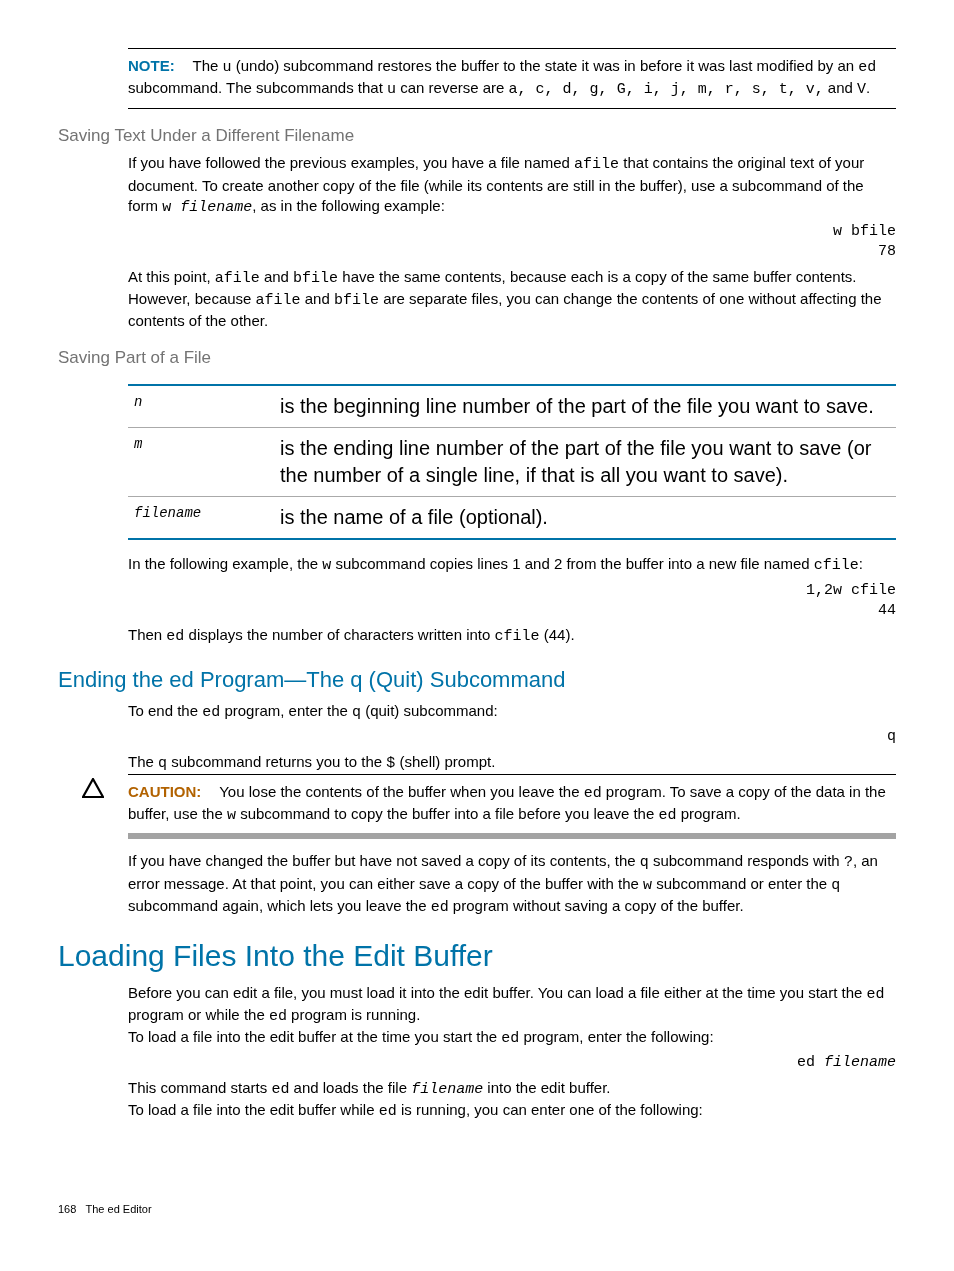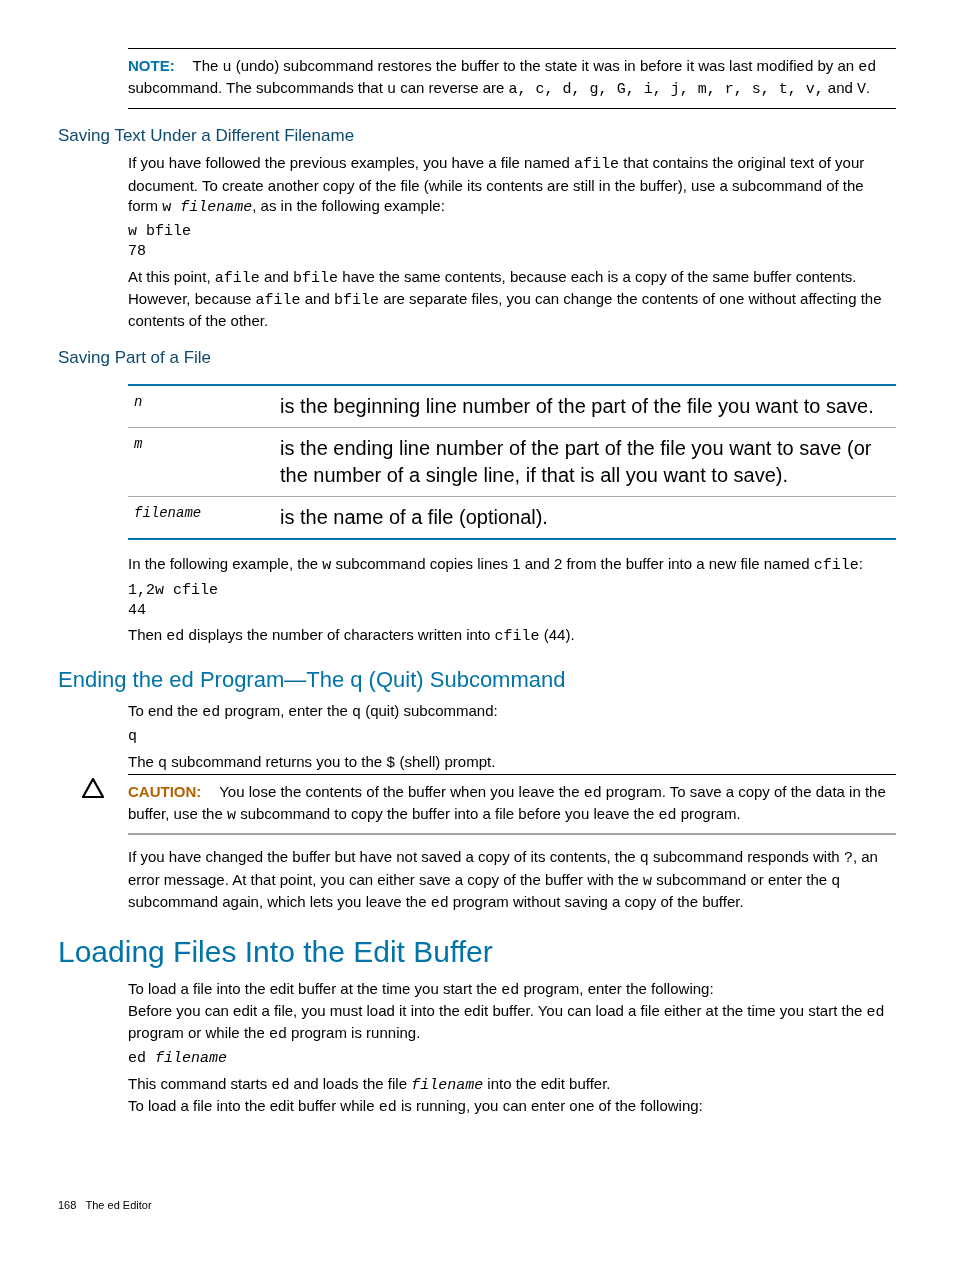--- a/index.html
+++ b/index.html
@@ -32,29 +32,29 @@
     display: flex;
     align-items: flex-start;
     margin-left: 24px;
   }
   .caution-icon {
     flex: 0 0 46px;
     margin-top: 4px;
   }
   .caution-block {
     border-top: 1px solid #000;
-    border-bottom: 2px solid #a3a3a3;
+    border-bottom: 6px solid #a3a3a3;
     padding: 7px 0;
     flex: 1;
   }
   .tt { font-family: "Courier New", Courier, monospace; }
   .it { font-style: italic; }
   .ttit { font-family: "Courier New", Courier, monospace; font-style: italic; }
   h2.sub {
-    color: #0c4a6e;
+    color: #737373;
     font-weight: normal;
     font-size: 17px;
     margin: 16px 0 6px 0;
   }
   h2.sect {
     color: #0073a8;
     font-weight: normal;
     font-size: 22px;
     margin: 18px 0 6px 0;
   }
@@ -63,20 +63,21 @@
     font-weight: normal;
     font-size: 30px;
     margin: 18px 0 6px 0;
   }
   .body-ind { margin-left: 70px; }
   p { margin: 0 0; }
   pre.code {
     font-family: "Courier New", Courier, monospace;
     margin: 4px 0 4px 70px;
     font-size: 15px;
+    text-align: right;
   }
   .param-table {
     border-top: 2px solid #0073a8;
     border-bottom: 2px solid #0073a8;
     margin: 14px 0 14px 70px;
   }
   .param-row {
     display: flex;
     border-top: 1px solid #aaa;
     padding: 7px 6px;
@@ -145,22 +146,22 @@
     </div>
     <div class="caution-block">
       <span class="caution-label">CAUTION:</span>
       <span><span>You lose the contents of the buffer when you leave the </span><span class="tt">ed</span><span> program. To save a copy of the data in the buffer, use the </span><span class="tt">w</span><span> subcommand to copy the buffer into a file before you leave the </span><span class="tt">ed</span><span> program.</span></span>
     </div>
   </div>
 
   <p class="body-ind" style="margin-top:12px"><span>If you have changed the buffer but have not saved a copy of its contents, the </span><span class="tt">q</span><span> subcommand responds with </span><span class="tt">?</span><span>, an error message. At that point, you can either save a copy of the buffer with the </span><span class="tt">w</span><span> subcommand or enter the </span><span class="tt">q</span><span> subcommand again, which lets you leave the </span><span class="tt">ed</span><span> program without saving a copy of the buffer.</span></p>
 
   <h2 class="bigsect">Loading Files Into the Edit Buffer</h2>
+  <p class="body-ind"><span>Before you can edit a file, you must load it into the edit buffer. You can load a file either at the time you start the </span><span class="tt">ed</span><span> program or while the </span><span class="tt">ed</span><span> program is running.</span></p>
   <p class="body-ind"><span>To load a file into the edit buffer at the time you start the </span><span class="tt">ed</span><span> program, enter the following:</span></p>
-  <p class="body-ind"><span>Before you can edit a file, you must load it into the edit buffer. You can load a file either at the time you start the </span><span class="tt">ed</span><span> program or while the </span><span class="tt">ed</span><span> program is running.</span></p>
   <pre class="code"><span>ed </span><span class="it">filename</span></pre>
   <p class="body-ind"><span>This command starts </span><span class="tt">ed</span><span> and loads the file </span><span class="ttit">filename</span><span> into the edit buffer.</span></p>
   <p class="body-ind"><span>To load a file into the edit buffer while </span><span class="tt">ed</span><span> is running, you can enter one of the following:</span></p>
 
   <div class="footer">
     <span>168</span>&nbsp;&nbsp;&nbsp;<span>The ed Editor</span>
   </div>
 
 </div>
 

